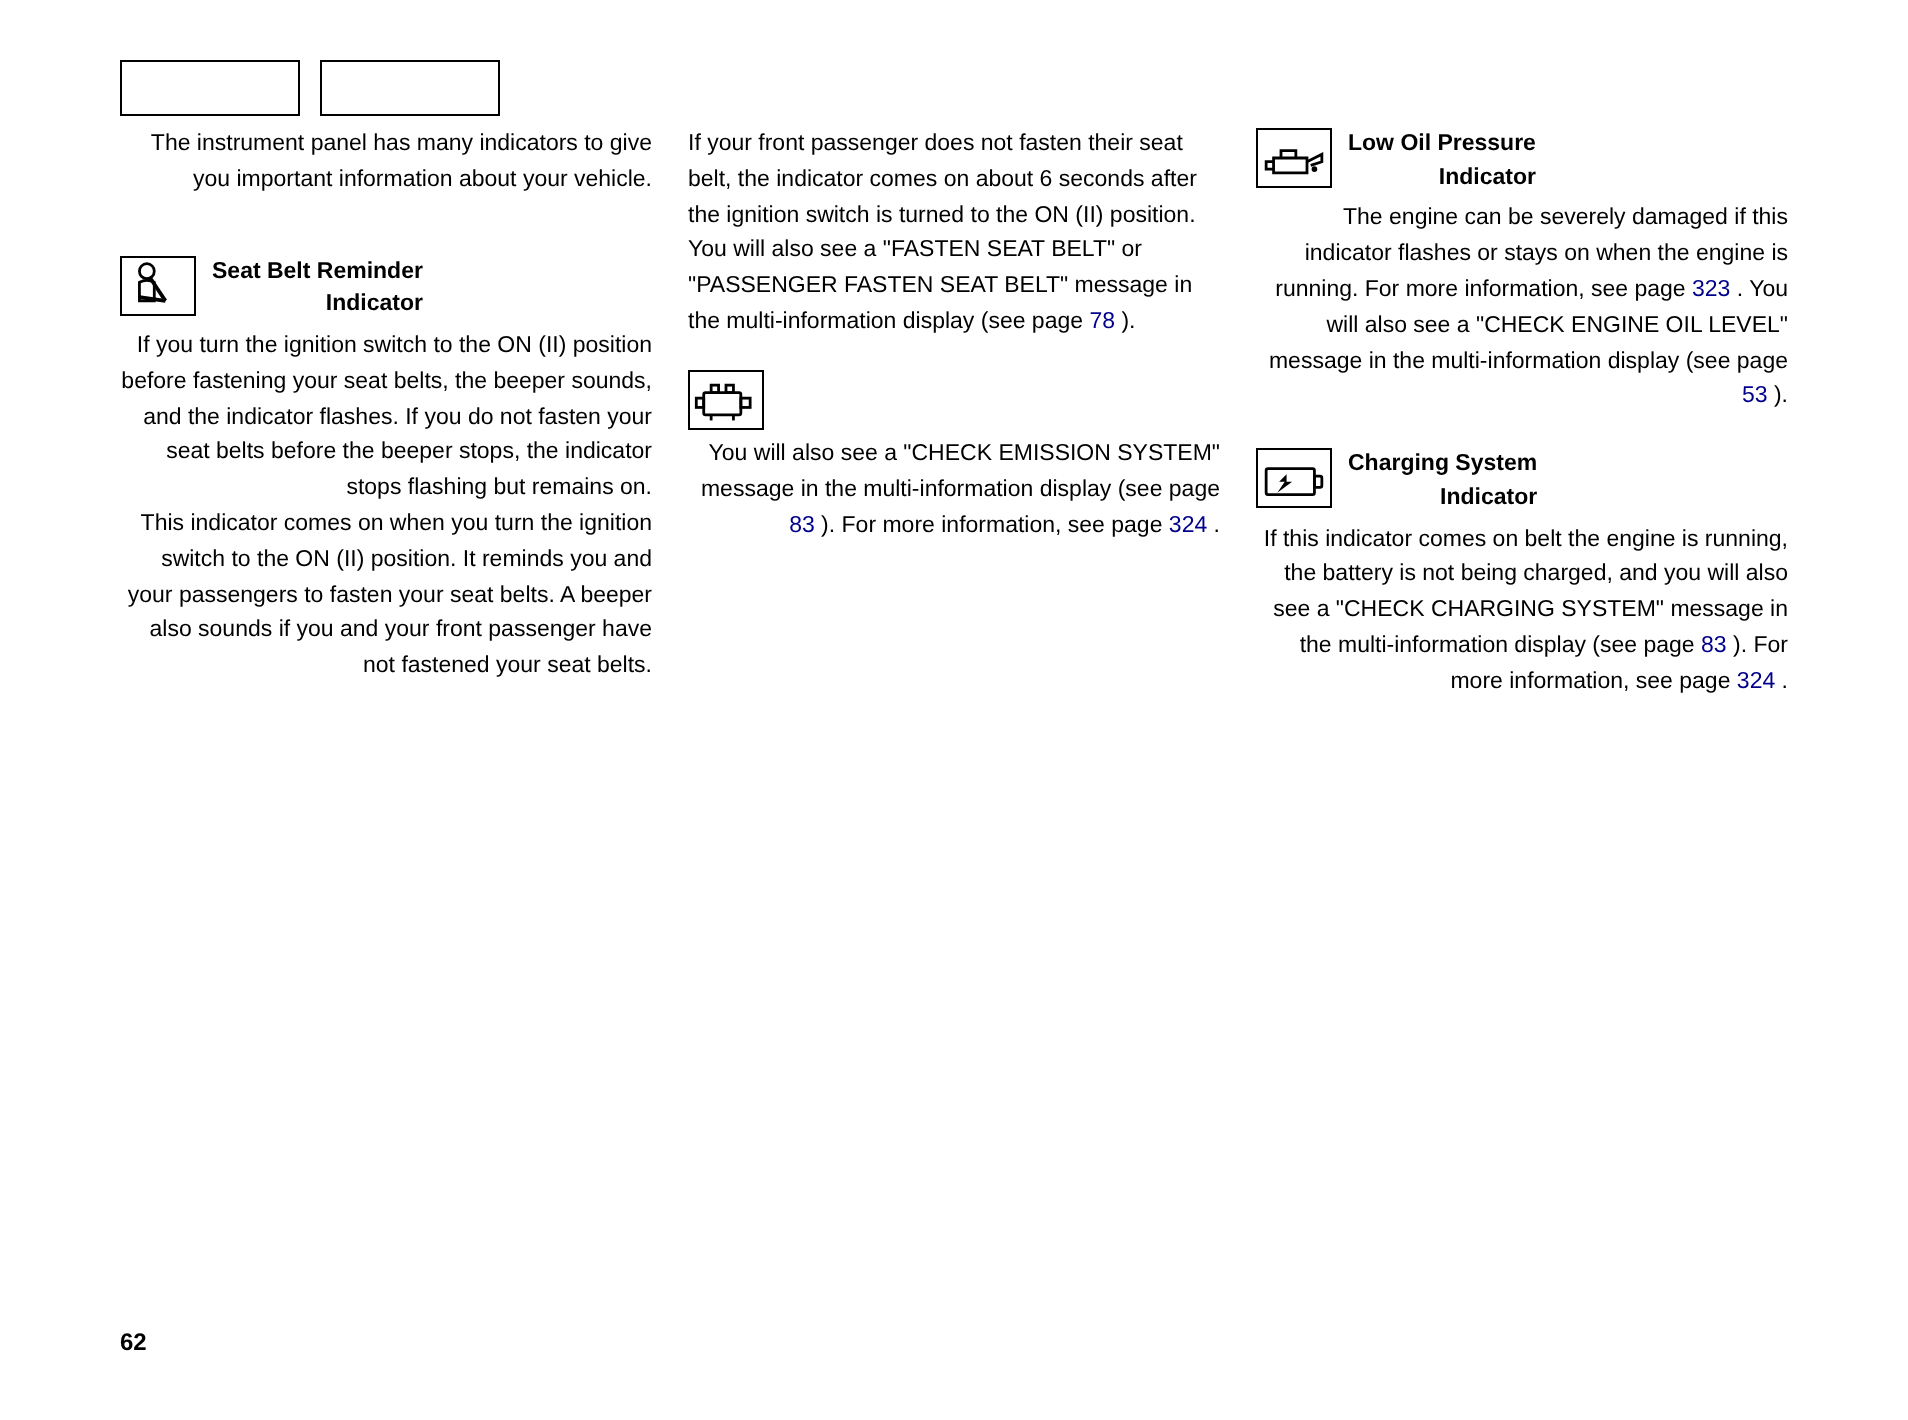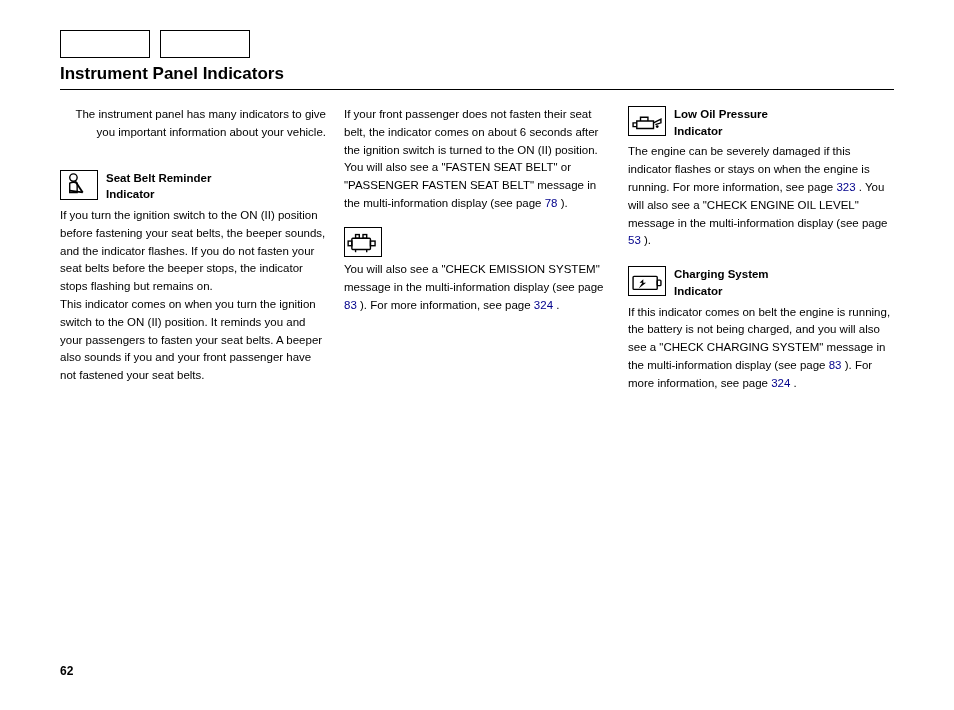--- a/index.html
+++ b/index.html
@@ -77,20 +77,21 @@
       flex: 1;
       padding-right: 18px;
       font-size: 11.5px;
       line-height: 1.55;
     }
     .col:last-child { padding-right: 0; }
 
     
     .indicator-block {
       margin-bottom: 14px;
+      text-align: right;
     }
 
     .indicator-header {
       display: flex;
       align-items: flex-start;
       gap: 8px;
       margin-bottom: 4px;
     }
 
     .indicator-icon {
@@ -144,21 +145,20 @@
 <div class="tick-top-center"></div>
 <div class="tick-bottom-center"></div>
 
 <div class="page">
 
   <div class="header-rects">
     <div class="header-rect"></div>
     <div class="header-rect"></div>
   </div>
 
-  <div class="section-title">Instrument Panel Indicators</div>
 
   <div class="columns">
 
     <div class="col">
       <p style="margin-bottom:28px;text-align:right;">The instrument panel has many indicators to give you important information about your vehicle.</p>
 
       <div class="indicator-block">
         <div class="indicator-header">
           <div class="indicator-icon">
 

